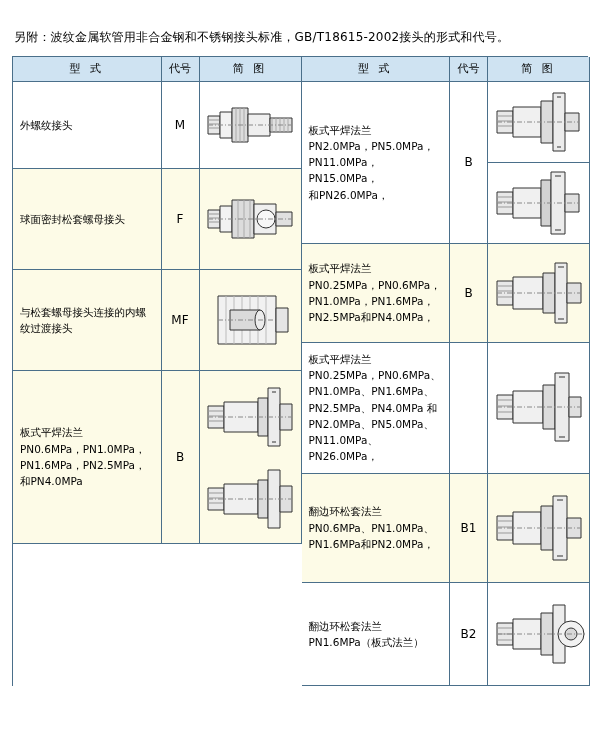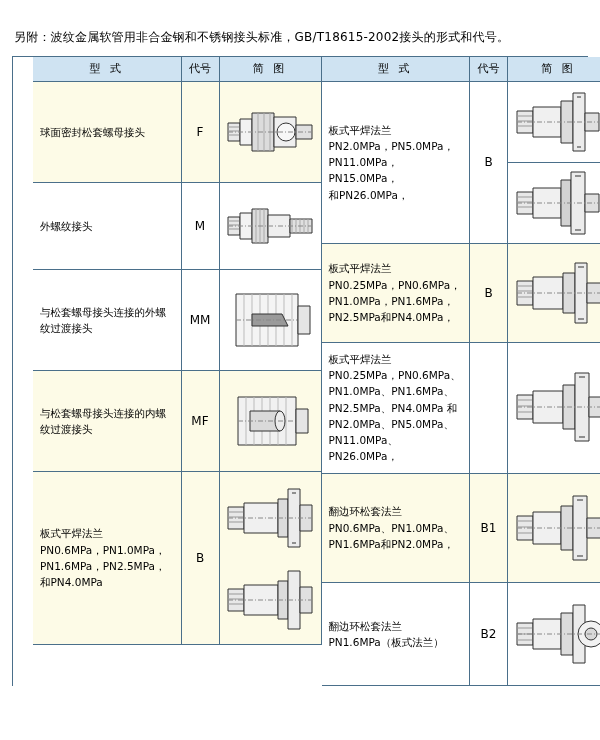--- a/index.html
+++ b/index.html
@@ -31,21 +31,20 @@
     white-space: nowrap;
   }
   .tables {
     display: flex;
     gap: 0;
     align-items: flex-start;
     border-left: 1px solid #4a6f8a;
     border-top: 1px solid #4a6f8a;
     width: 576px;
     box-sizing: border-box;
-    padding-left: 20px;
   }
   table {
     border-collapse: collapse;
     table-layout: fixed;
   }
   td, th {
     border-right: 1px solid #4a6f8a;
     border-bottom: 1px solid #4a6f8a;
     padding: 0;
     vertical-align: middle;
@@ -102,74 +101,59 @@
       <thead>
         <tr>
           <th>型     式</th>
           <th class="nosp">代号</th>
           <th>简     图</th>
         </tr>
       </thead>
       <tbody>
 
         <tr>
+          <td class="desc bg-white" style="height:74px">外螺纹接头</td>
+          <td class="code bg-white">M</td>
+          <td class="fig bg-white">
+            <svg width="96" height="66" viewBox="0 0 96 66">
+              <g stroke="#333" fill="none" stroke-width="1">
+                <path d="M6 24 L6 42 L18 42 L18 24 Z" fill="#e8e8e8"></path>
+                <path d="M6 28 L18 28 M6 32 L18 32 M6 36 L18 36" stroke="#999"></path>
+                <path d="M18 20 L30 20 L30 46 L18 46 Z" fill="#f2f2f2"></path>
+                <path d="M30 16 L46 16 L46 50 L30 50 Z" fill="#dcdcdc"></path>
+                <path d="M34 16 L34 50 M38 16 L38 50 M42 16 L42 50" stroke="#aaa"></path>
+                <path d="M46 22 L68 22 L68 44 L46 44 Z" fill="#efefef"></path>
+                <path d="M68 26 L90 26 L90 40 L68 40 Z" fill="#e0e0e0"></path>
+                <path d="M70 26 L70 40 M74 26 L74 40 M78 26 L78 40 M82 26 L82 40 M86 26 L86 40" stroke="#aaa"></path>
+                <path d="M6 33 L90 33" stroke="#888" stroke-dasharray="5,2,1,2"></path>
+              </g>
+            </svg>
+          </td>
+        </tr>
+
+        <tr>
           <td class="desc bg-yellow" style="height:88px">球面密封松套螺母接头</td>
           <td class="code bg-yellow">F</td>
           <td class="fig bg-yellow">
             <svg width="96" height="74" viewBox="0 0 96 74">
               <g stroke="#333" fill="none" stroke-width="1">
                 <path d="M6 28 L6 46 L18 46 L18 28 Z" fill="#e8e8e8"></path>
                 <path d="M6 32 L18 32 M6 36 L18 36 M6 40 L18 40" stroke="#999"></path>
                 <path d="M18 24 L30 24 L30 50 L18 50 Z" fill="#f2f2f2"></path>
                 <path d="M30 18 L52 18 L52 56 L30 56 Z" fill="#dcdcdc"></path>
                 <path d="M36 18 L36 56 M42 18 L42 56 M48 18 L48 56" stroke="#aaa"></path>
                 <path d="M52 22 L74 22 L74 52 L52 52 Z" fill="#efefef"></path>
                 <path d="M74 30 L90 30 L90 44 L74 44 Z" fill="#e0e0e0"></path>
                 <circle cx="64" cy="37" r="9" fill="#f7f7f7"></circle>
                 <path d="M6 37 L90 37" stroke="#888" stroke-dasharray="5,2,1,2"></path>
               </g>
             </svg>
           </td>
         </tr>
 
-        <tr>
-          <td class="desc bg-white" style="height:74px">外螺纹接头</td>
-          <td class="code bg-white">M</td>
-          <td class="fig bg-white">
-            <svg width="96" height="66" viewBox="0 0 96 66">
-              <g stroke="#333" fill="none" stroke-width="1">
-                <path d="M6 24 L6 42 L18 42 L18 24 Z" fill="#e8e8e8"></path>
-                <path d="M6 28 L18 28 M6 32 L18 32 M6 36 L18 36" stroke="#999"></path>
-                <path d="M18 20 L30 20 L30 46 L18 46 Z" fill="#f2f2f2"></path>
-                <path d="M30 16 L46 16 L46 50 L30 50 Z" fill="#dcdcdc"></path>
-                <path d="M34 16 L34 50 M38 16 L38 50 M42 16 L42 50" stroke="#aaa"></path>
-                <path d="M46 22 L68 22 L68 44 L46 44 Z" fill="#efefef"></path>
-                <path d="M68 26 L90 26 L90 40 L68 40 Z" fill="#e0e0e0"></path>
-                <path d="M70 26 L70 40 M74 26 L74 40 M78 26 L78 40 M82 26 L82 40 M86 26 L86 40" stroke="#aaa"></path>
-                <path d="M6 33 L90 33" stroke="#888" stroke-dasharray="5,2,1,2"></path>
-              </g>
-            </svg>
-          </td>
-        </tr>
-
-        <tr>
-          <td class="desc bg-white" style="height:88px">与松套螺母接头连接的外螺纹过渡接头</td>
-          <td class="code bg-white">MM</td>
-          <td class="fig bg-white">
-            <svg width="96" height="80" viewBox="0 0 96 80">
-              <g stroke="#333" fill="none" stroke-width="1">
-                <path d="M14 14 L76 14 L76 66 L14 66 Z" fill="#f4f4f4"></path>
-                <path d="M22 14 L22 66 M30 14 L30 66 M38 14 L38 66 M46 14 L46 66 M54 14 L54 66 M62 14 L62 66 M70 14 L70 66" stroke="#bbb"></path>
-                <path d="M30 34 L60 34 L66 46 L30 46 Z" fill="#9a9a9a" stroke="#333"></path>
-                <path d="M14 40 L76 40" stroke="#888" stroke-dasharray="5,2,1,2"></path>
-                <path d="M76 26 L88 26 L88 54 L76 54 Z" fill="#e5e5e5"></path>
-              </g>
-            </svg>
-          </td>
-        </tr>
 
         <tr>
           <td class="desc bg-yellow" style="height:88px">与松套螺母接头连接的内螺纹过渡接头</td>
           <td class="code bg-yellow">MF</td>
           <td class="fig bg-yellow">
             <svg width="96" height="80" viewBox="0 0 96 80">
               <g stroke="#333" fill="none" stroke-width="1">
                 <path d="M16 16 L74 16 L74 64 L16 64 Z" fill="#f1f1f1"></path>
                 <path d="M24 16 L24 64 M32 16 L32 64 M40 16 L40 64 M48 16 L48 64 M56 16 L56 64 M64 16 L64 64" stroke="#bbb"></path>
                 <path d="M28 30 L58 30 L58 50 L28 50 Z" fill="#dadada"></path>

